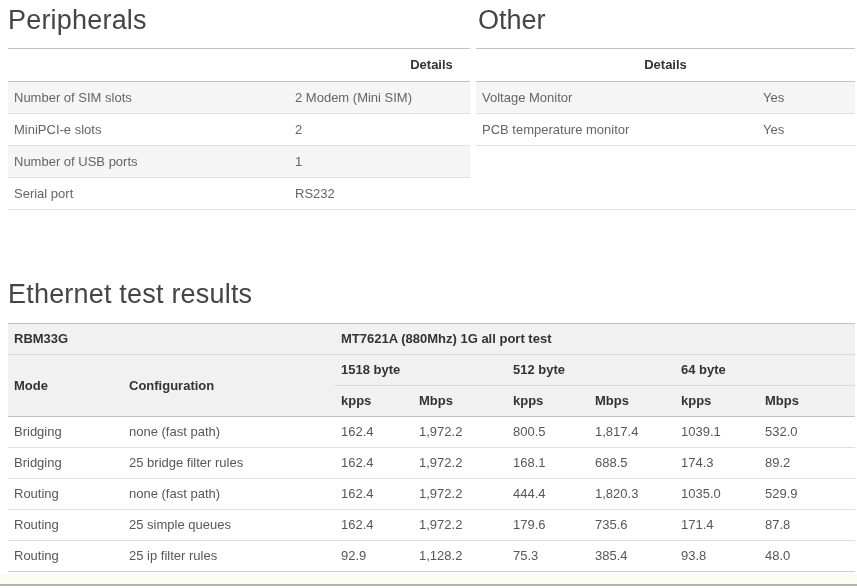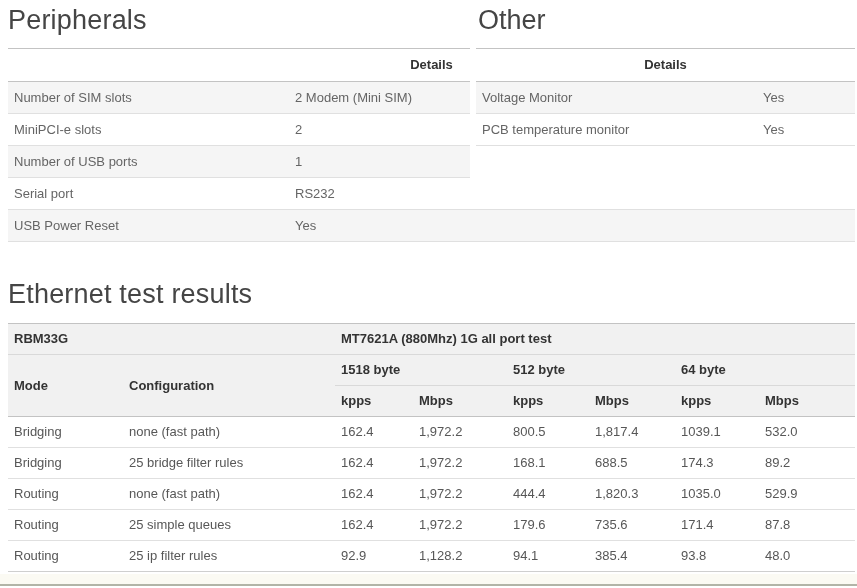--- a/index.html
+++ b/index.html
@@ -125,24 +125,20 @@
         <td>MiniPCI-e slots</td>
         <td>2</td>
       </tr>
       <tr>
         <td>Number of USB ports</td>
         <td>1</td>
       </tr>
       <tr>
         <td>Serial port</td>
         <td>RS232</td>
-      </tr>
-      <tr>
-        <td>USB Power Reset</td>
-        <td>Yes</td>
       </tr>
     </tbody>
   </table>
 
   <div id="other-section">
     <h1 id="other-title">Other</h1>
     <table class="spec" id="other-table">
       <colgroup>
           <col style="width:281px">
           <col style="width:98px">
@@ -238,21 +234,21 @@
         <td>179.6</td>
         <td>735.6</td>
         <td>171.4</td>
         <td>87.8</td>
       </tr>
       <tr>
         <td>Routing</td>
         <td>25 ip filter rules</td>
         <td>92.9</td>
         <td>1,128.2</td>
-        <td>94.1</td>
+        <td>75.3</td>
         <td>385.4</td>
         <td>93.8</td>
         <td>48.0</td>
       </tr>
     </tbody>
   </table>
 
   <div id="bottom-strip"></div>
 
 </div>

